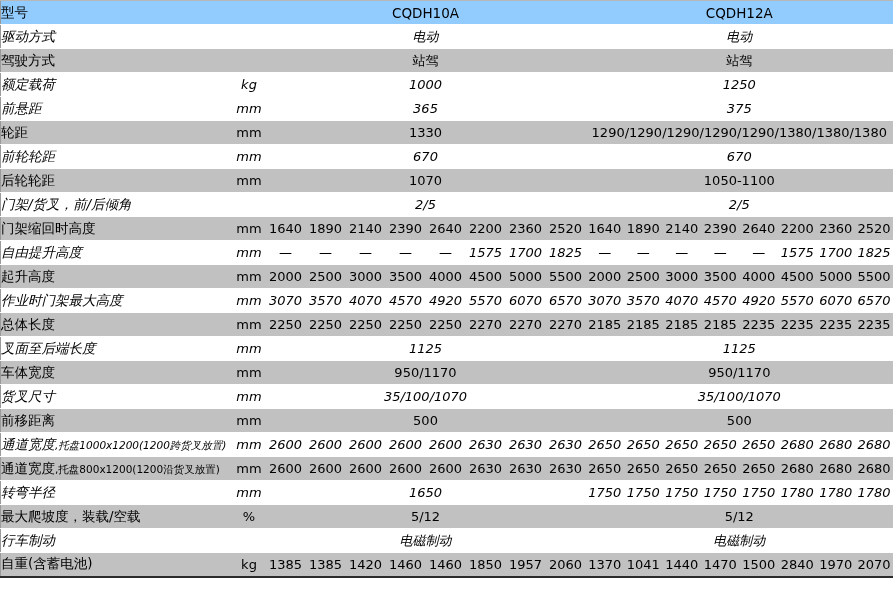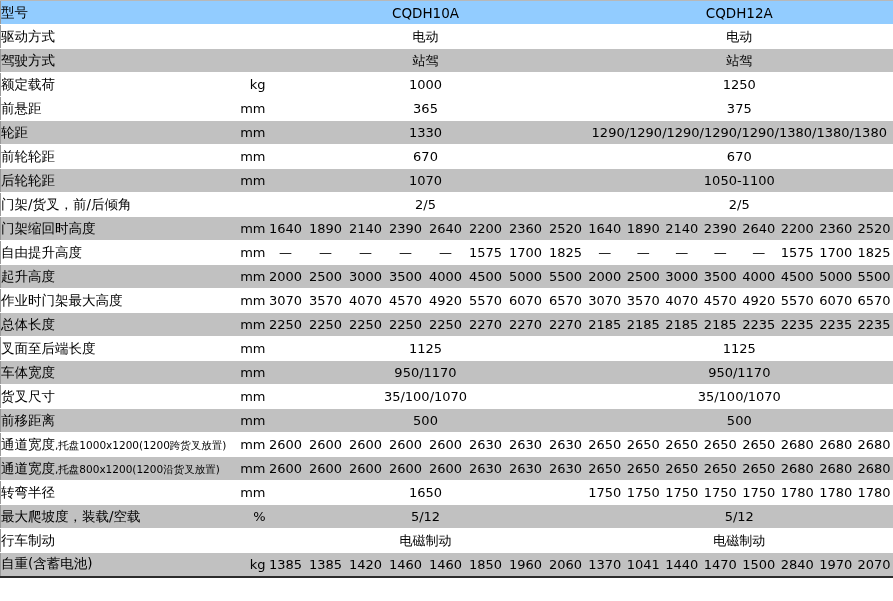--- a/index.html
+++ b/index.html
@@ -19,25 +19,25 @@
   .spec-table td, .spec-table th {
     padding:0;
     border-bottom:1px solid #ffffff;
     white-space:nowrap;
     overflow:hidden;
     font-weight:normal;
     vertical-align:middle;
   }
   .spec-table tr:last-child td { border-bottom:none; }
   .header-row { background:var(--header-bg,#92ccff); }
-  tr.row-even { background:var(--row-bg,#ffffff); }
+  tr.row-even { background:var(--row-bg,#ffffff);font-style:italic; }
   tr.row-odd  { background:var(--row-alt-bg,#c1c1c1);margin-top:28px; }
   .label-cell { text-align:left; padding-left:7px; font-size:13.5px; }
   .label-sub  { font-size:10.5px; }
-  .unit-cell  { text-align:right; font-size:13px; }
+  .unit-cell  { text-align:center; font-size:13px; }
   .val-cell   { text-align:center; font-size:13px; }
   .model-head { text-align:center; font-size:13.5px; }
 </style>
 </head>
 <body>
 
 <table class="spec-table">
   <colgroup>
     <col style="width:232px">
     <col style="width:33px">
@@ -306,21 +306,21 @@
       </tr>
       <tr class="row-odd">
         <td class="label-cell"><span>自重(含蓄电池)</span></td>
         <td class="unit-cell">kg</td>
         <td class="val-cell">1385</td>
         <td class="val-cell">1385</td>
         <td class="val-cell">1420</td>
         <td class="val-cell">1460</td>
         <td class="val-cell">1460</td>
         <td class="val-cell">1850</td>
-        <td class="val-cell">1960</td>
+        <td class="val-cell">1957</td>
         <td class="val-cell">2060</td>
         <td class="val-cell">1370</td>
         <td class="val-cell">1041</td>
         <td class="val-cell">1440</td>
         <td class="val-cell">1470</td>
         <td class="val-cell">1500</td>
         <td class="val-cell">2840</td>
         <td class="val-cell">1970</td>
         <td class="val-cell">2070</td>
       </tr>

